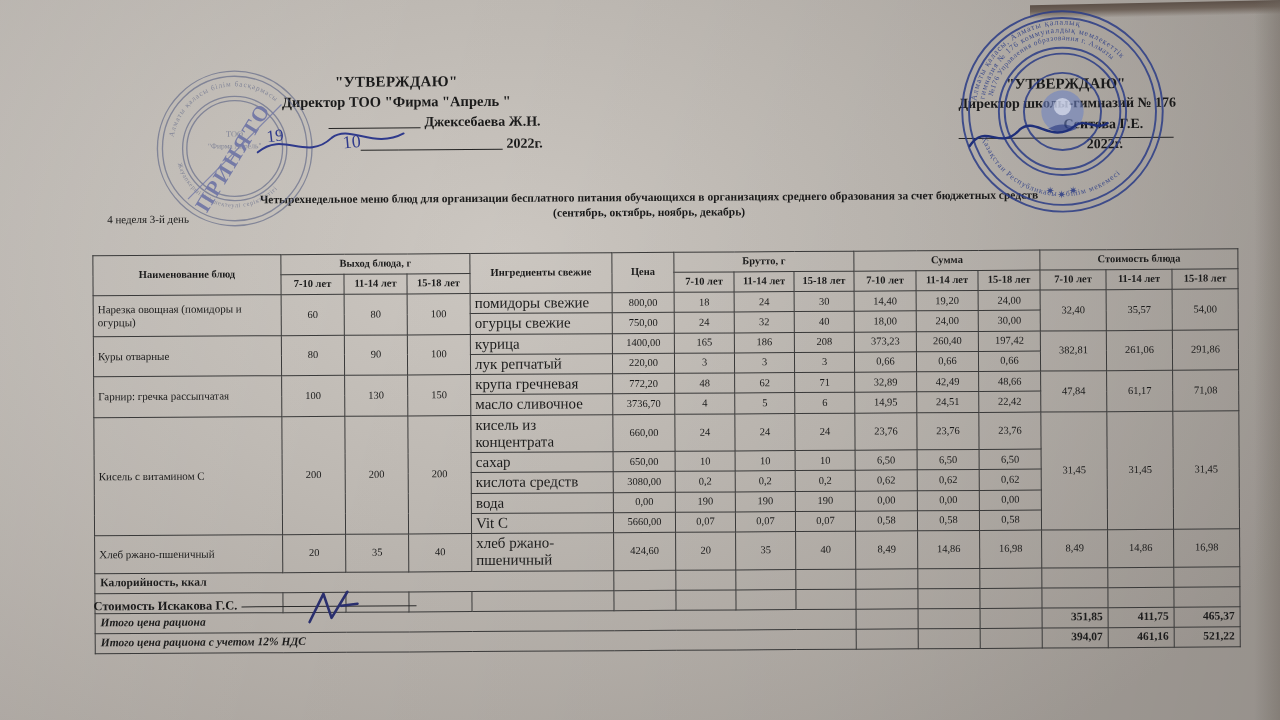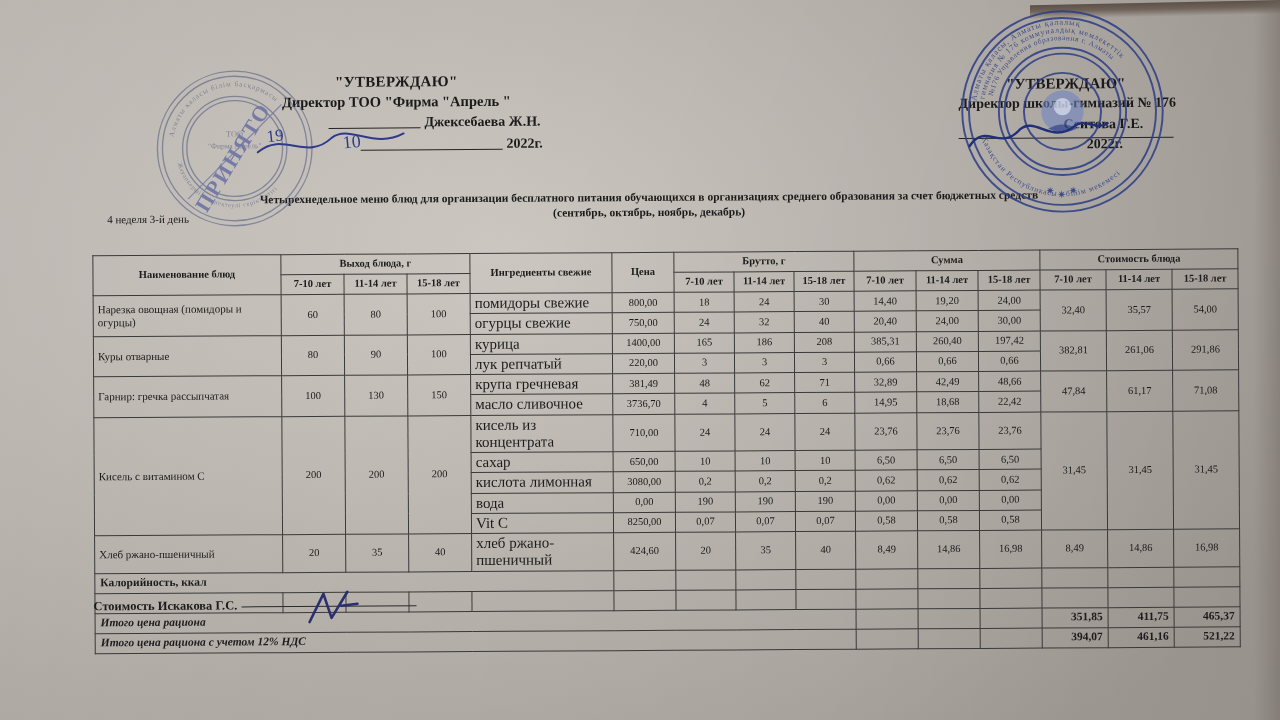--- a/index.html
+++ b/index.html
@@ -185,35 +185,35 @@
             <td rowspan="2">32,40</td>
             <td rowspan="2">35,57</td>
             <td rowspan="2">54,00</td>
           </tr>
           <tr>
             <td class="ingr">огурцы свежие</td>
             <td>750,00</td>
             <td>24</td>
             <td>32</td>
             <td>40</td>
-            <td>20,40</td>
+            <td>18,00</td>
             <td>24,00</td>
             <td>30,00</td>
           </tr>
           <tr>
             <td class="name" rowspan="2">Куры отварные</td>
             <td rowspan="2">80</td>
             <td rowspan="2">90</td>
             <td rowspan="2">100</td>
             <td class="ingr">курица</td>
             <td>1400,00</td>
             <td>165</td>
             <td>186</td>
             <td>208</td>
-            <td>385,31</td>
+            <td>373,23</td>
             <td>260,40</td>
             <td>197,42</td>
             <td rowspan="2">382,81</td>
             <td rowspan="2">261,06</td>
             <td rowspan="2">291,86</td>
           </tr>
           <tr>
             <td class="ingr">лук репчатый</td>
             <td>220,00</td>
             <td>3</td>
@@ -222,48 +222,48 @@
             <td>0,66</td>
             <td>0,66</td>
             <td>0,66</td>
           </tr>
           <tr>
             <td class="name" rowspan="2">Гарнир: гречка рассыпчатая</td>
             <td rowspan="2">100</td>
             <td rowspan="2">130</td>
             <td rowspan="2">150</td>
             <td class="ingr">крупа гречневая</td>
-            <td>381,49</td>
+            <td>772,20</td>
             <td>48</td>
             <td>62</td>
             <td>71</td>
             <td>32,89</td>
             <td>42,49</td>
             <td>48,66</td>
             <td rowspan="2">47,84</td>
             <td rowspan="2">61,17</td>
             <td rowspan="2">71,08</td>
           </tr>
           <tr>
             <td class="ingr">масло сливочное</td>
             <td>3736,70</td>
             <td>4</td>
             <td>5</td>
             <td>6</td>
             <td>14,95</td>
-            <td>18,68</td>
+            <td>24,51</td>
             <td>22,42</td>
           </tr>
           <tr>
             <td class="name" rowspan="5">Кисель с витамином С</td>
             <td rowspan="5">200</td>
             <td rowspan="5">200</td>
             <td rowspan="5">200</td>
             <td class="ingr">кисель из концентрата</td>
-            <td>710,00</td>
+            <td>660,00</td>
             <td>24</td>
             <td>24</td>
             <td>24</td>
             <td>23,76</td>
             <td>23,76</td>
             <td>23,76</td>
             <td rowspan="5">31,45</td>
             <td rowspan="5">31,45</td>
             <td rowspan="5">31,45</td>
           </tr>
@@ -271,42 +271,42 @@
             <td class="ingr">сахар</td>
             <td>650,00</td>
             <td>10</td>
             <td>10</td>
             <td>10</td>
             <td>6,50</td>
             <td>6,50</td>
             <td>6,50</td>
           </tr>
           <tr>
-            <td class="ingr">кислота лимонная</td>
+            <td class="ingr">кислота средств</td>
             <td>3080,00</td>
             <td>0,2</td>
             <td>0,2</td>
             <td>0,2</td>
             <td>0,62</td>
             <td>0,62</td>
             <td>0,62</td>
           </tr>
           <tr>
             <td class="ingr">вода</td>
             <td>0,00</td>
             <td>190</td>
             <td>190</td>
             <td>190</td>
             <td>0,00</td>
             <td>0,00</td>
             <td>0,00</td>
           </tr>
           <tr>
             <td class="ingr">Vit C</td>
-            <td>8250,00</td>
+            <td>5660,00</td>
             <td>0,07</td>
             <td>0,07</td>
             <td>0,07</td>
             <td>0,58</td>
             <td>0,58</td>
             <td>0,58</td>
           </tr>
           <tr>
             <td class="name" rowspan="1">Хлеб ржано-пшеничный</td>
             <td rowspan="1">20</td>

